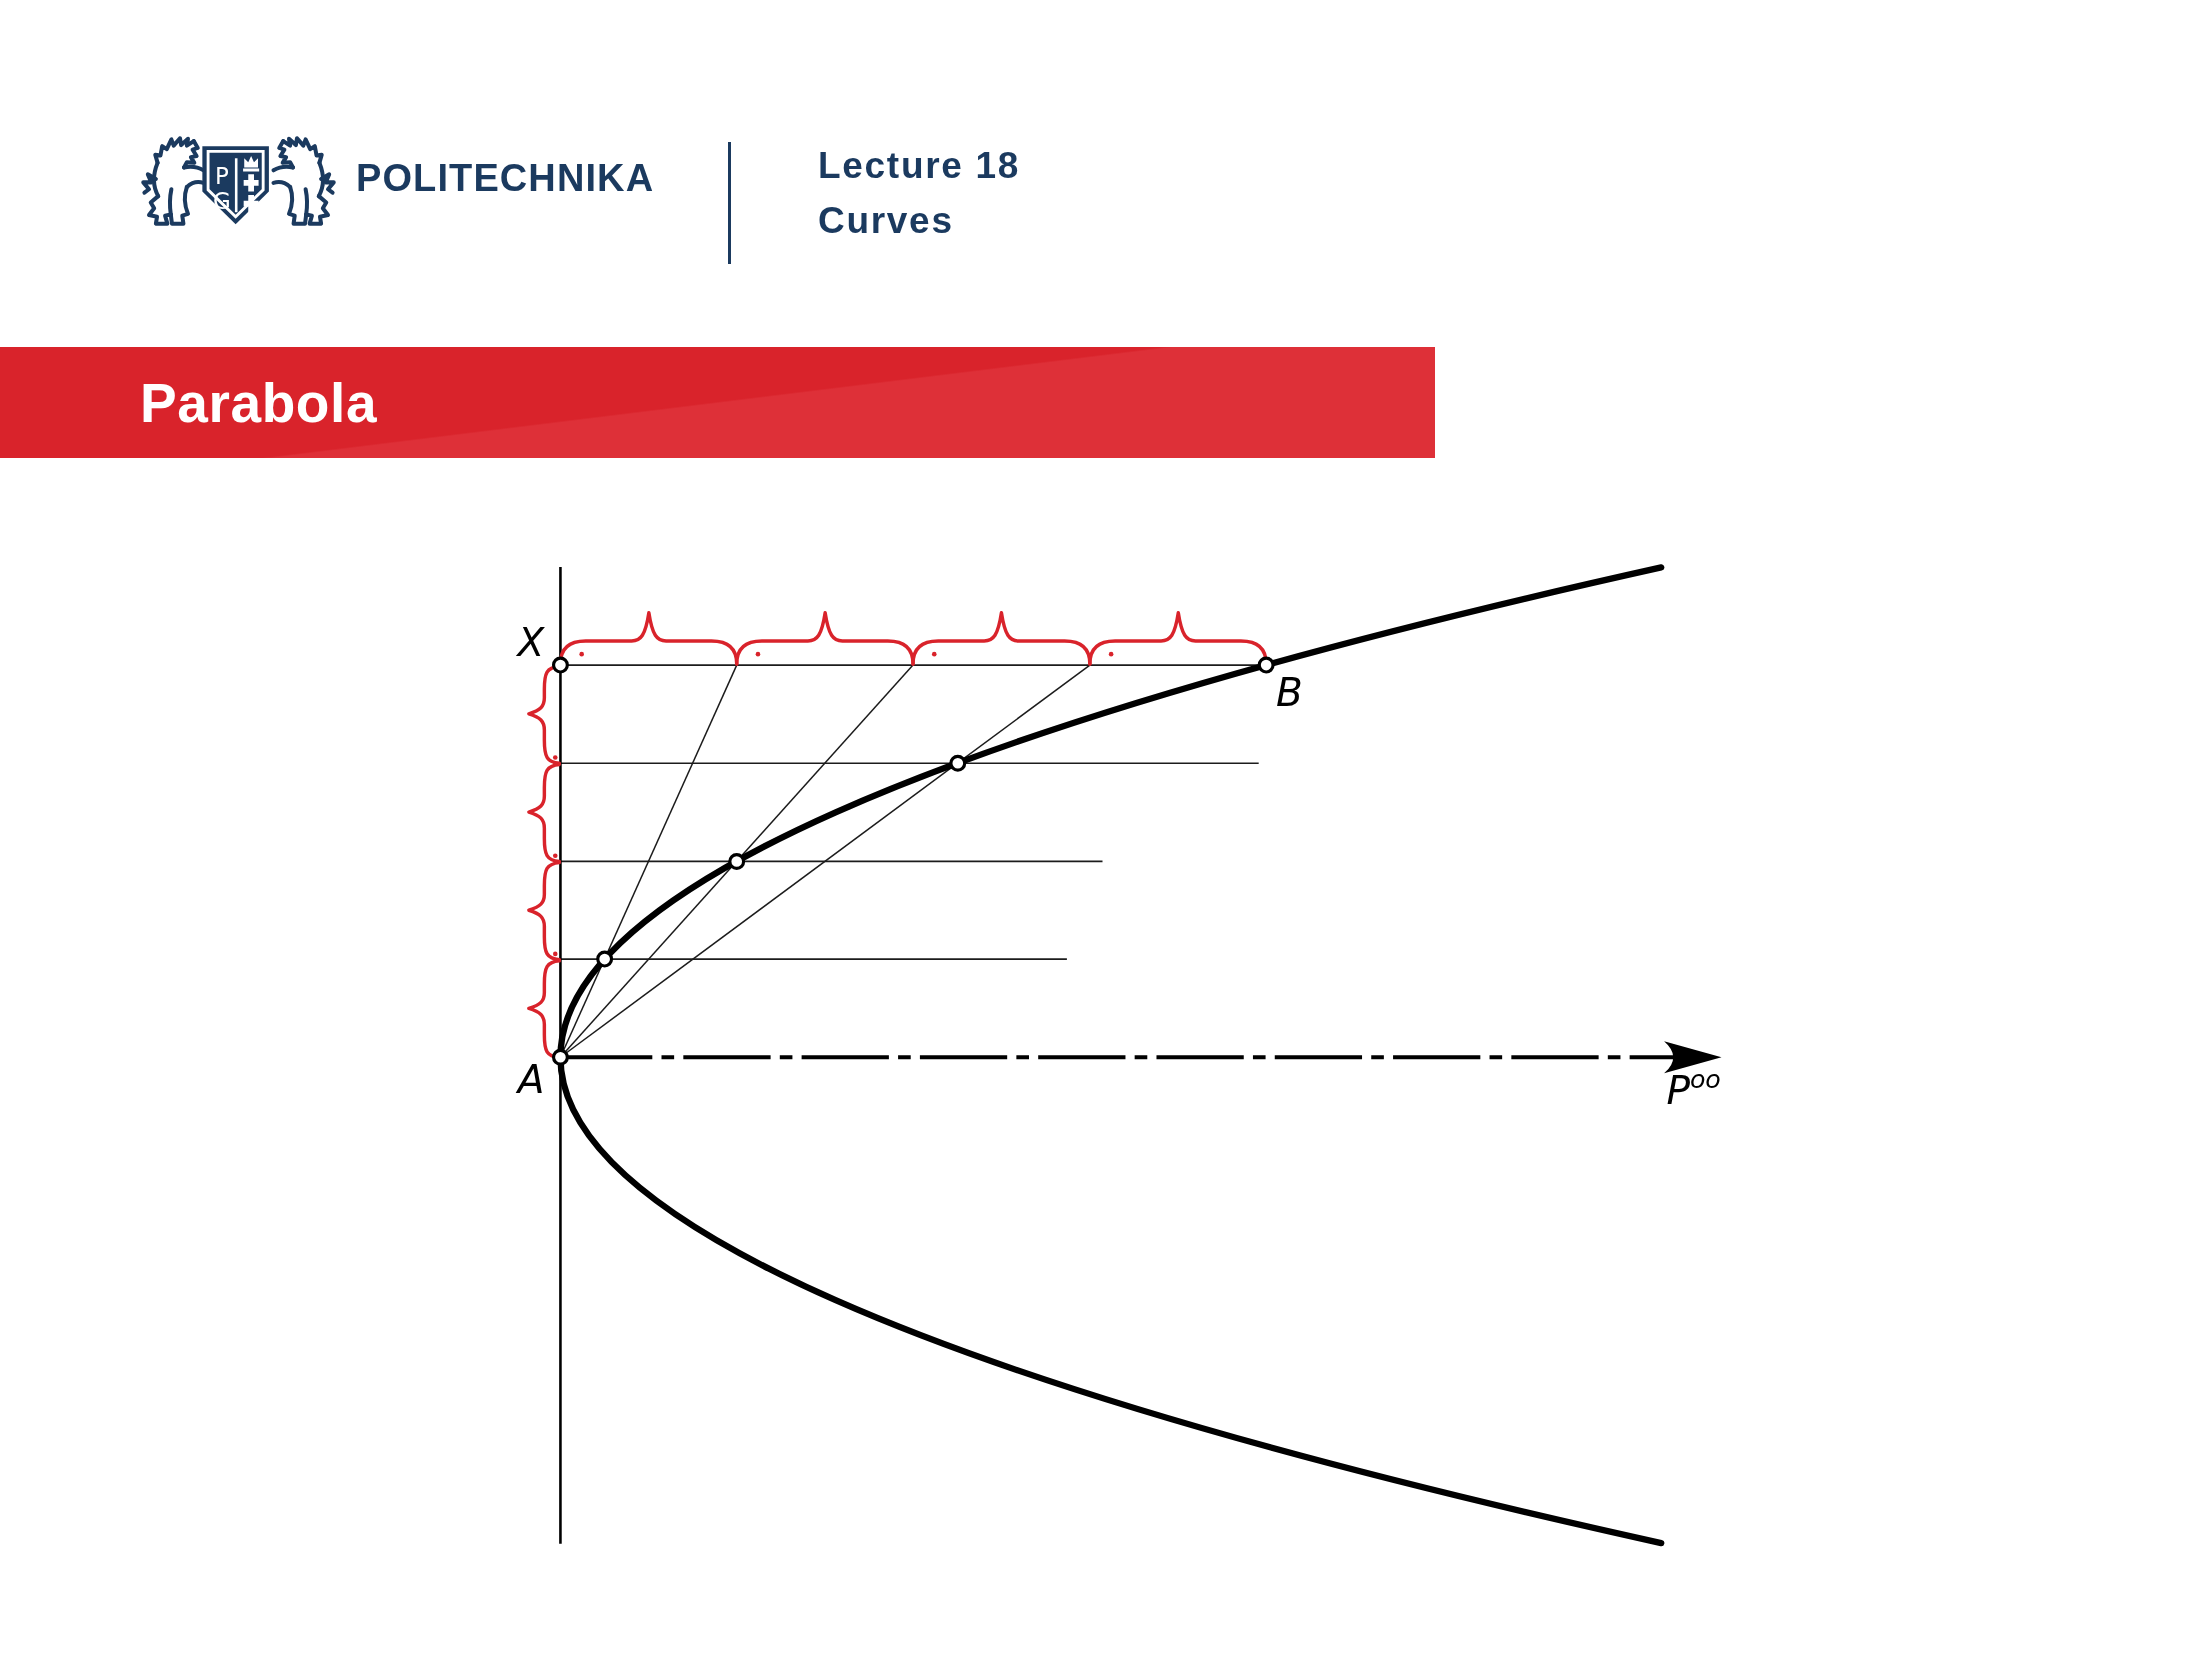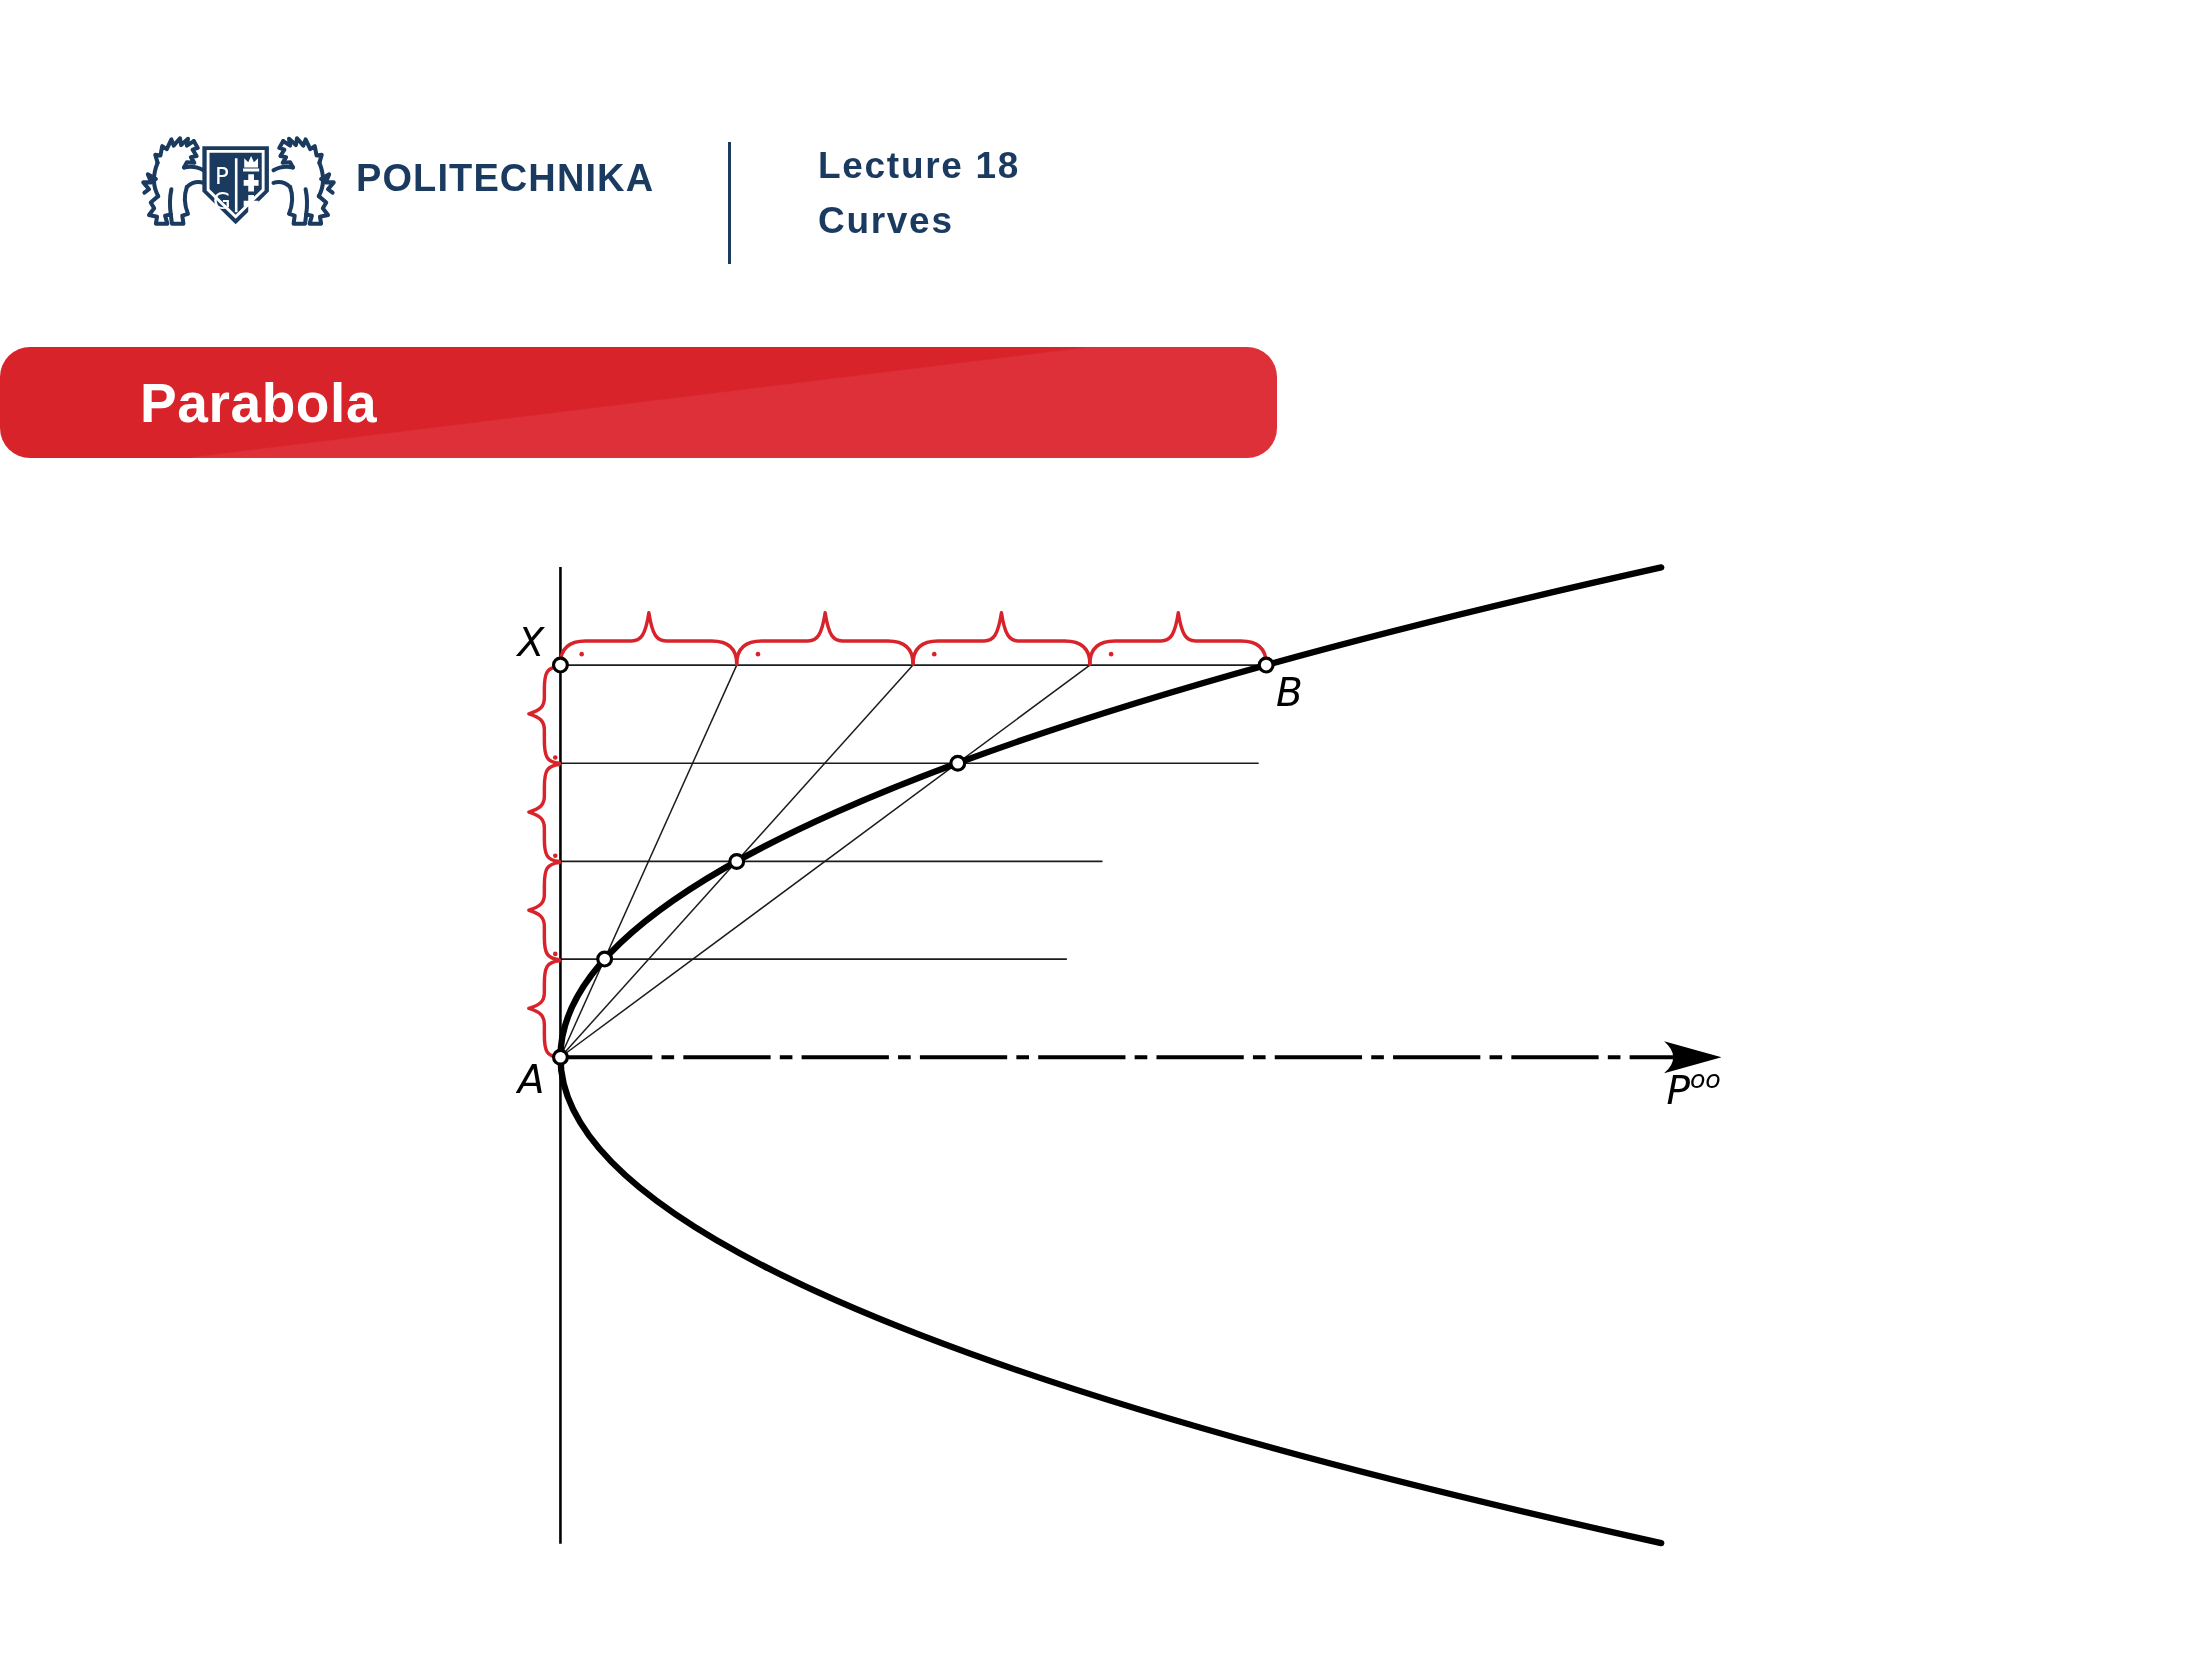--- a/index.html
+++ b/index.html
@@ -22,23 +22,23 @@
   .header-divider{
     position:absolute;left:728px;top:142px;width:2.9px;height:122px;
     background:var(--navy);
   }
   .lecture-block{
     position:absolute;left:818px;top:138px;color:var(--navy);
     font-weight:bold;font-size:37px;line-height:55px;letter-spacing:1.7px;
   }
   
   .banner{
-    position:absolute;left:0;top:347px;width:1277px;height:111px;
+    position:absolute;left:0;top:347px;width:1435px;height:111px;
     background:linear-gradient(173deg, var(--red) 49.7%, #de3038 50.3%);
-    display:flex;align-items:center;border-radius:30px;
+    display:flex;align-items:center;
   }
   .banner-title{
     color:var(--white);font-weight:bold;font-size:55px;padding-left:140px;
     letter-spacing:0.6px;
   }
   
   .diagram-svg{position:absolute;left:0;top:0;width:2205px;height:1654px;}
   .thin{stroke:#1c1c1c;stroke-width:3;fill:none;}
   .chord{stroke:#1c1c1c;stroke-width:2.6;fill:none;}
   .axisline{stroke:#000;stroke-width:4.5;fill:none;}

